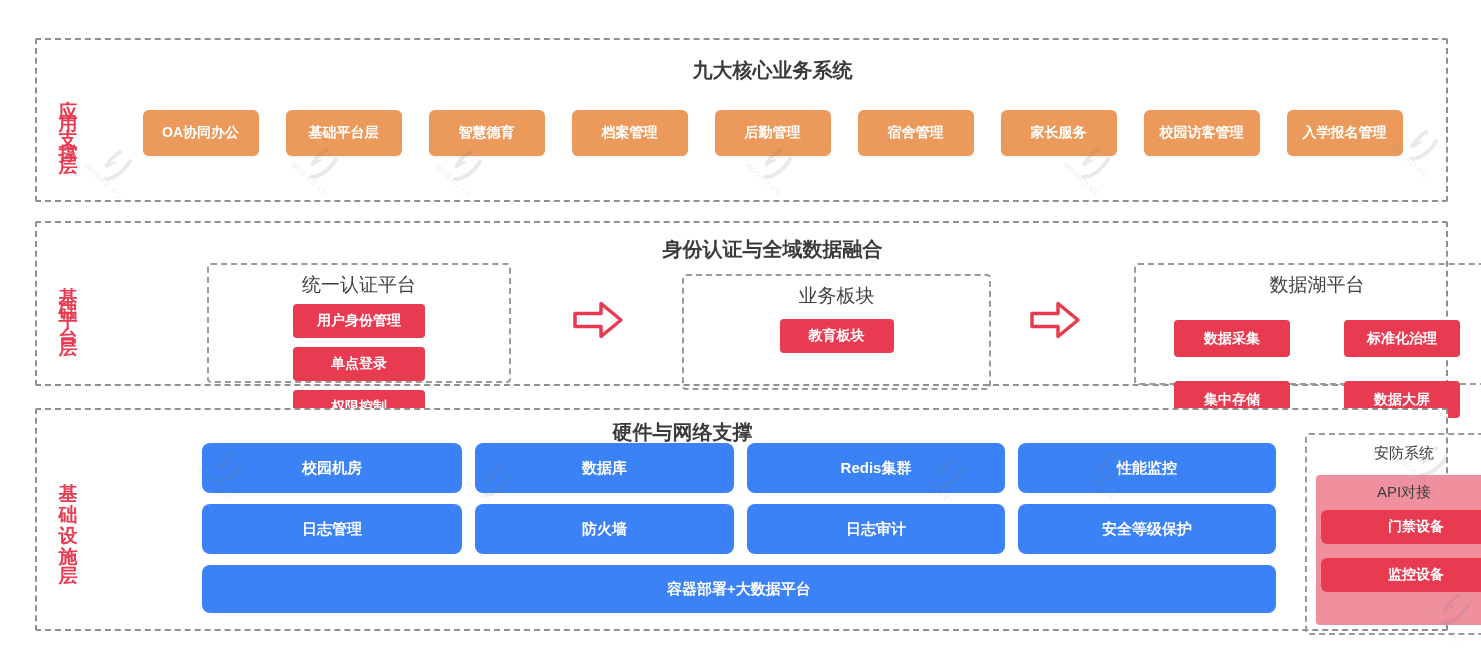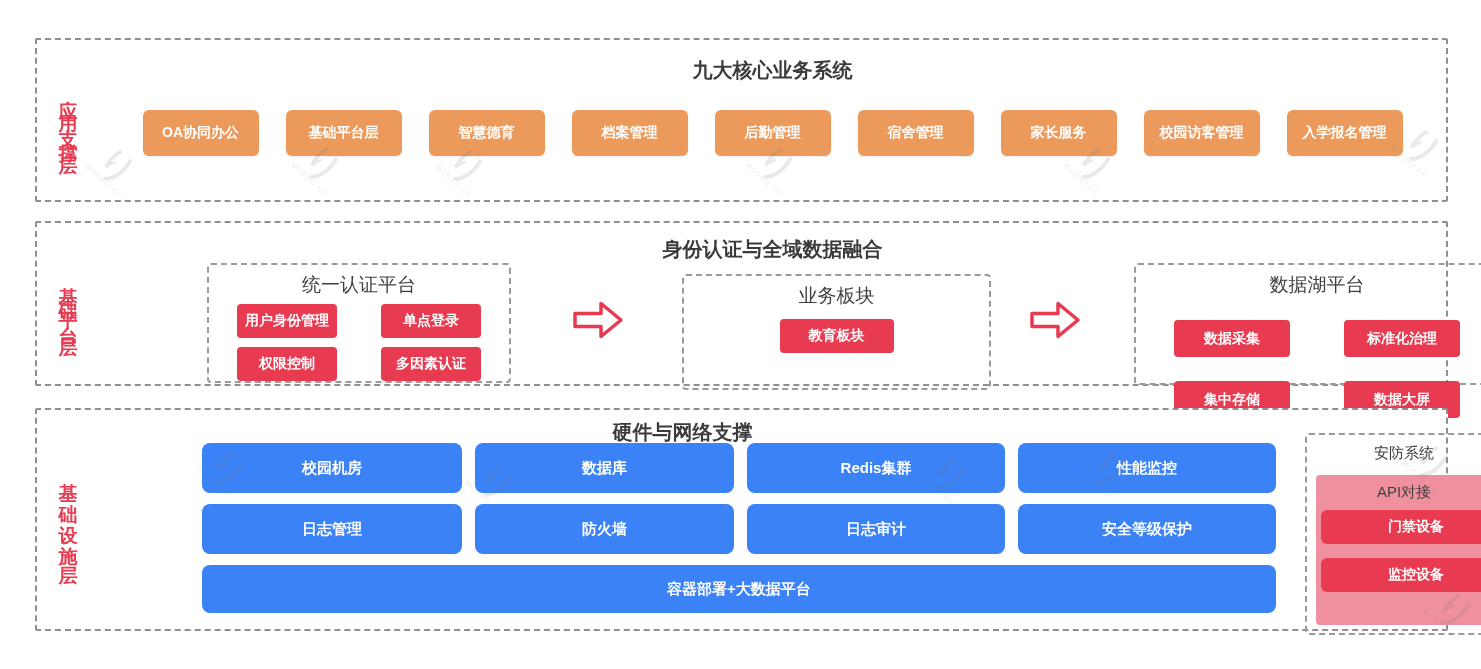--- a/index.html
+++ b/index.html
@@ -30,21 +30,21 @@
   
   .group{position:absolute;border:2px dashed #9a9a9a;border-radius:4px;text-align:center;background:transparent;}
   #group-auth{left:108px;top:40px;width:300px;height:116px;}
   #group-biz{left:583px;top:51px;width:305px;height:112px;}
   #group-lake{left:1035px;top:40px;width:362px;height:118px;}
   .group-title{font-size:19px;color:#3f3f3f;margin-top:7px;}
   .group-grid{display:flex;flex-wrap:wrap;justify-content:center;margin-top:6px;}
   #group-auth .group-grid{column-gap:44px;row-gap:9px;}
   #group-lake .group-grid{column-gap:54px;row-gap:8px;}
   .red-btn{background:#e83a50;color:#fff;font-weight:bold;font-size:14px;border-radius:4px;display:flex;align-items:center;justify-content:center;}
-  #group-auth .red-btn{width:100px;height:34px;}
+  #group-auth .red-btn{width:132px;height:34px;}
   #group-biz .red-btn{width:114px;height:34px;margin:10px auto 0 auto;}
   #group-lake .red-btn{width:116px;height:37px;margin-top:16px;}
 
   .arrow{position:absolute;width:52px;height:40px;}
   #arrow-1{left:473px;top:77px;}
   #arrow-2{left:930px;top:77px;}
 
   
   .infra-grid{position:absolute;left:103px;top:33px;display:grid;grid-template-columns:260px 259px 258px 258px;column-gap:13px;row-gap:11px;}
   .big-btn{height:50px;background:#3b82f6;border-radius:8px;color:#fff;font-weight:bold;font-size:15px;display:flex;align-items:center;justify-content:center;}

